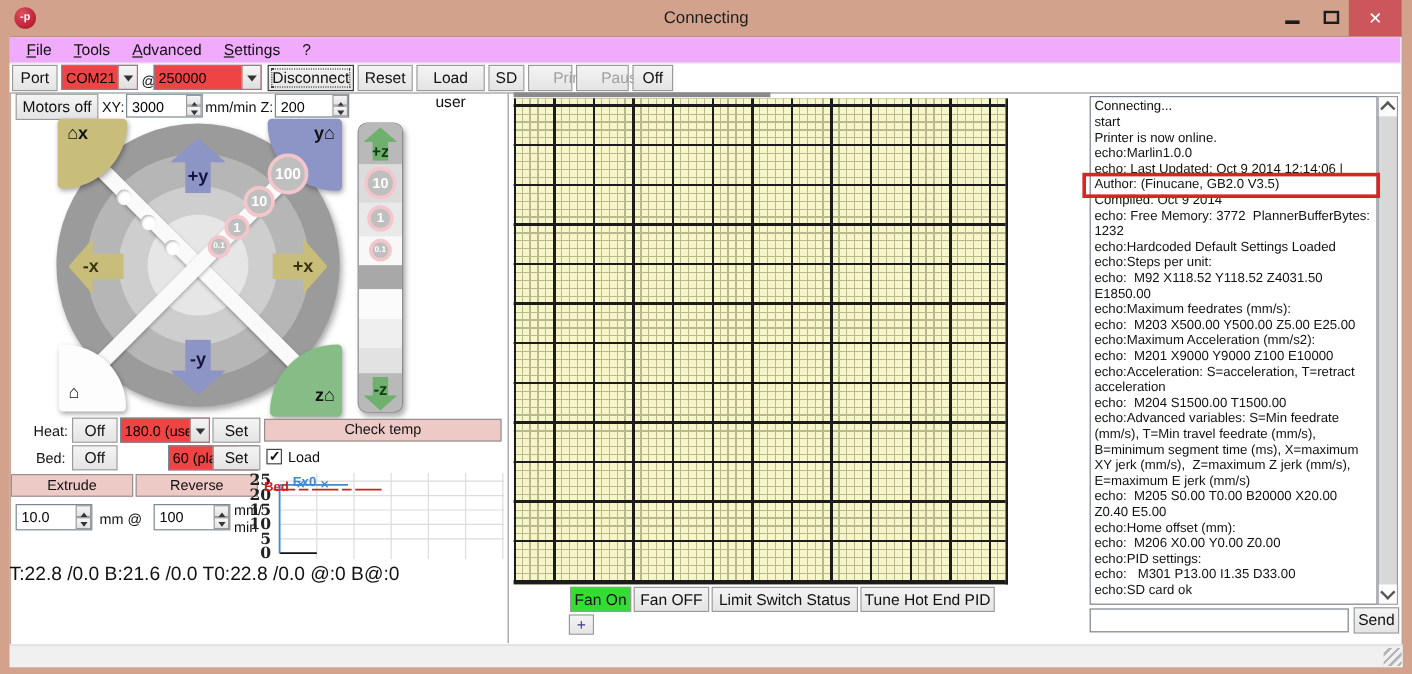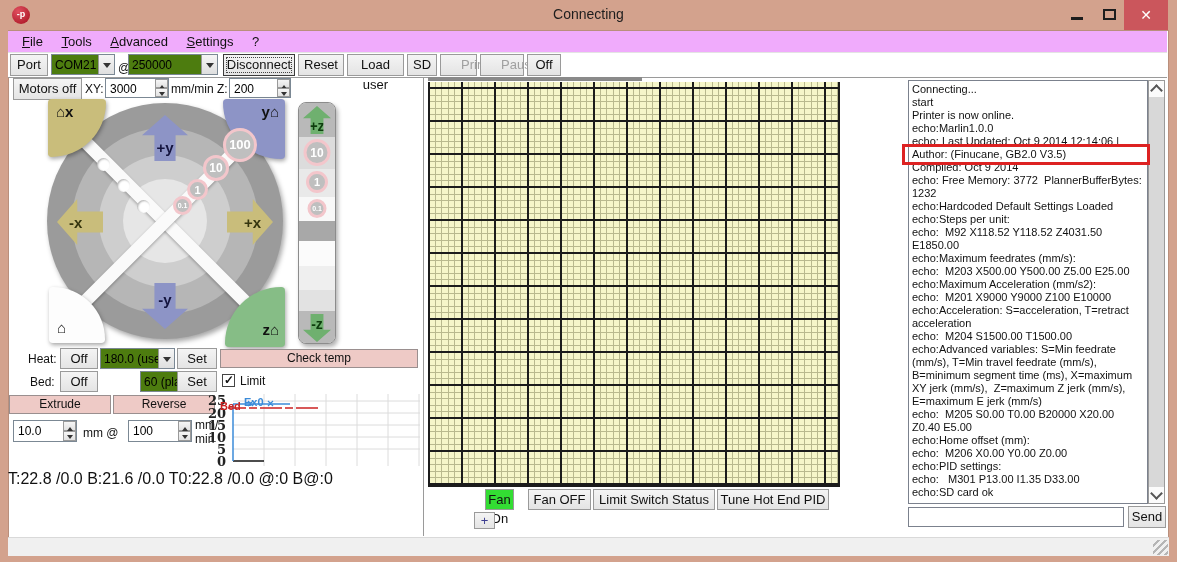--- a/index.html
+++ b/index.html
@@ -28,21 +28,21 @@
   .menu-item { display:inline-block; margin-left:14px; font-size:13px; color:#111; padding-top:3px; }
   .menu-item::first-letter { text-decoration:underline; }
   .menu-item:last-child::first-letter { text-decoration:none; }
 
   
   .toolbar { left:8px; top:53px; width:1159px; height:25px; background:#fff; border-bottom:1px solid #9a9a9a; }
   .btn { position:absolute; top:1px; height:22px; background:linear-gradient(#f4f4f4,#e4e4e4);
          border:1px solid #9a9a9a; font-size:13px; color:#111; text-align:center; line-height:20px; }
   .btn.disabled { color:#a0a0a0;padding-left:20px; }
   .btn.focused { border:1px solid #3c3c3c; outline:1px dotted #444; outline-offset:-4px; }
-  .combo { position:absolute; top:1px; height:21px; background:#4d7c0f; border:1px solid #7b8894; font-size:12px; }
+  .combo { position:absolute; top:1px; height:21px; background:#ef4444; border:1px solid #7b8894; font-size:12px; }
   .combo .val { position:absolute; left:3px; top:3px; white-space:nowrap; overflow:hidden; }
   .combo .dd { position:absolute; right:0; top:0; width:16px; height:100%; background:linear-gradient(#f5f5f5,#dfdfdf); border-left:1px solid #9a9a9a; }
   .combo .dd::after { content:""; position:absolute; left:4px; top:8px; border:4px solid transparent; border-top:5px solid #333; }
   .lbl { position:absolute; font-size:12px; color:#111; white-space:nowrap; }
 
   
   .spin { position:absolute; height:20px; background:#fff; border:1px solid #7b8894; font-size:12px; }
   .spin .val { position:absolute; left:4px; top:3px; }
   .spin .arrows { position:absolute; right:0; top:0; width:13px; height:100%; }
   .spin .up,.spin .dn { position:absolute; left:0; width:13px; height:50%; background:linear-gradient(#f6f6f6,#e2e2e2); border:1px solid #9a9a9a; }
@@ -247,21 +247,21 @@
 <div class="abs pinkbtn" style="left:220px;top:349px;width:198px;height:19px;line-height:17px;">Check temp</div>
 
 <div class="abs lbl" style="left:30px;top:375px;">Bed:</div>
 <div class="abs btn" style="left:60px;top:371px;width:38px;height:21px;">Off</div>
 <div class="abs combo" style="left:100px;top:371px;width:75px;margin-left:40px;">
   <span class="val" style="max-width:54px;">60 (pla)</span>
   <span class="dd"></span>
 </div>
 <div class="abs btn" style="left:177px;top:371px;width:40px;height:21px;">Set</div>
 <span class="abs checkbox checked" style="left:222px;top:374px;"></span>
-<div class="abs lbl" style="left:240px;top:374px;">Limit</div>
+<div class="abs lbl" style="left:240px;top:374px;">Load</div>
 
 <div class="abs pinkbtn" style="left:9px;top:395px;width:102px;height:19px;line-height:17px;">Extrude</div>
 <div class="abs pinkbtn" style="left:113px;top:395px;width:102px;height:19px;line-height:17px;">Reverse</div>
 <div class="abs spin" style="left:13px;top:420px;width:64px;height:22px;">
   <span class="val">10.0</span>
   <span class="arrows">
       <span class="up"></span>
       <span class="dn"></span>
     </span>
 </div>
@@ -306,21 +306,21 @@
   <div class="gseries" style="left:-8px;top:6px;color:#cc2222;">Bed</div>
   <div class="gseries" style="left:16px;top:2px;color:#3b8bd8;">Ex0</div>
 </div>
 
 <div class="abs lbl" style="left:8px;top:470px;font-size:16px;">T:22.8 /0.0 B:21.6 /0.0 T0:22.8 /0.0 @:0 B@:0</div>
 
 <div class="abs sash"></div>
 <div class="abs gridtopbar"></div>
 <div class="abs bedgrid"></div>
 
-<div class="auxbtn fanon" style="left:485px;width:29px;">Fan On</div>
+<div class="auxbtn fanon" style="left:475px;width:51px;">Fan On</div>
 <div class="auxbtn" style="left:528px;width:63px;">Fan OFF</div>
 <div class="auxbtn" style="left:593px;width:122px;">Limit Switch Status</div>
 <div class="auxbtn" style="left:717px;width:112px;">Tune Hot End PID</div>
 <div class="abs btn" style="left:474px;top:512px;width:21px;height:17px;line-height:15px;color:#3b3b8f;">+</div>
 
 <div class="abs logbox">Connecting...
 start
 Printer is now online.
 echo:Marlin1.0.0
 echo: Last Updated: Oct 9 2014 12:14:06 |

